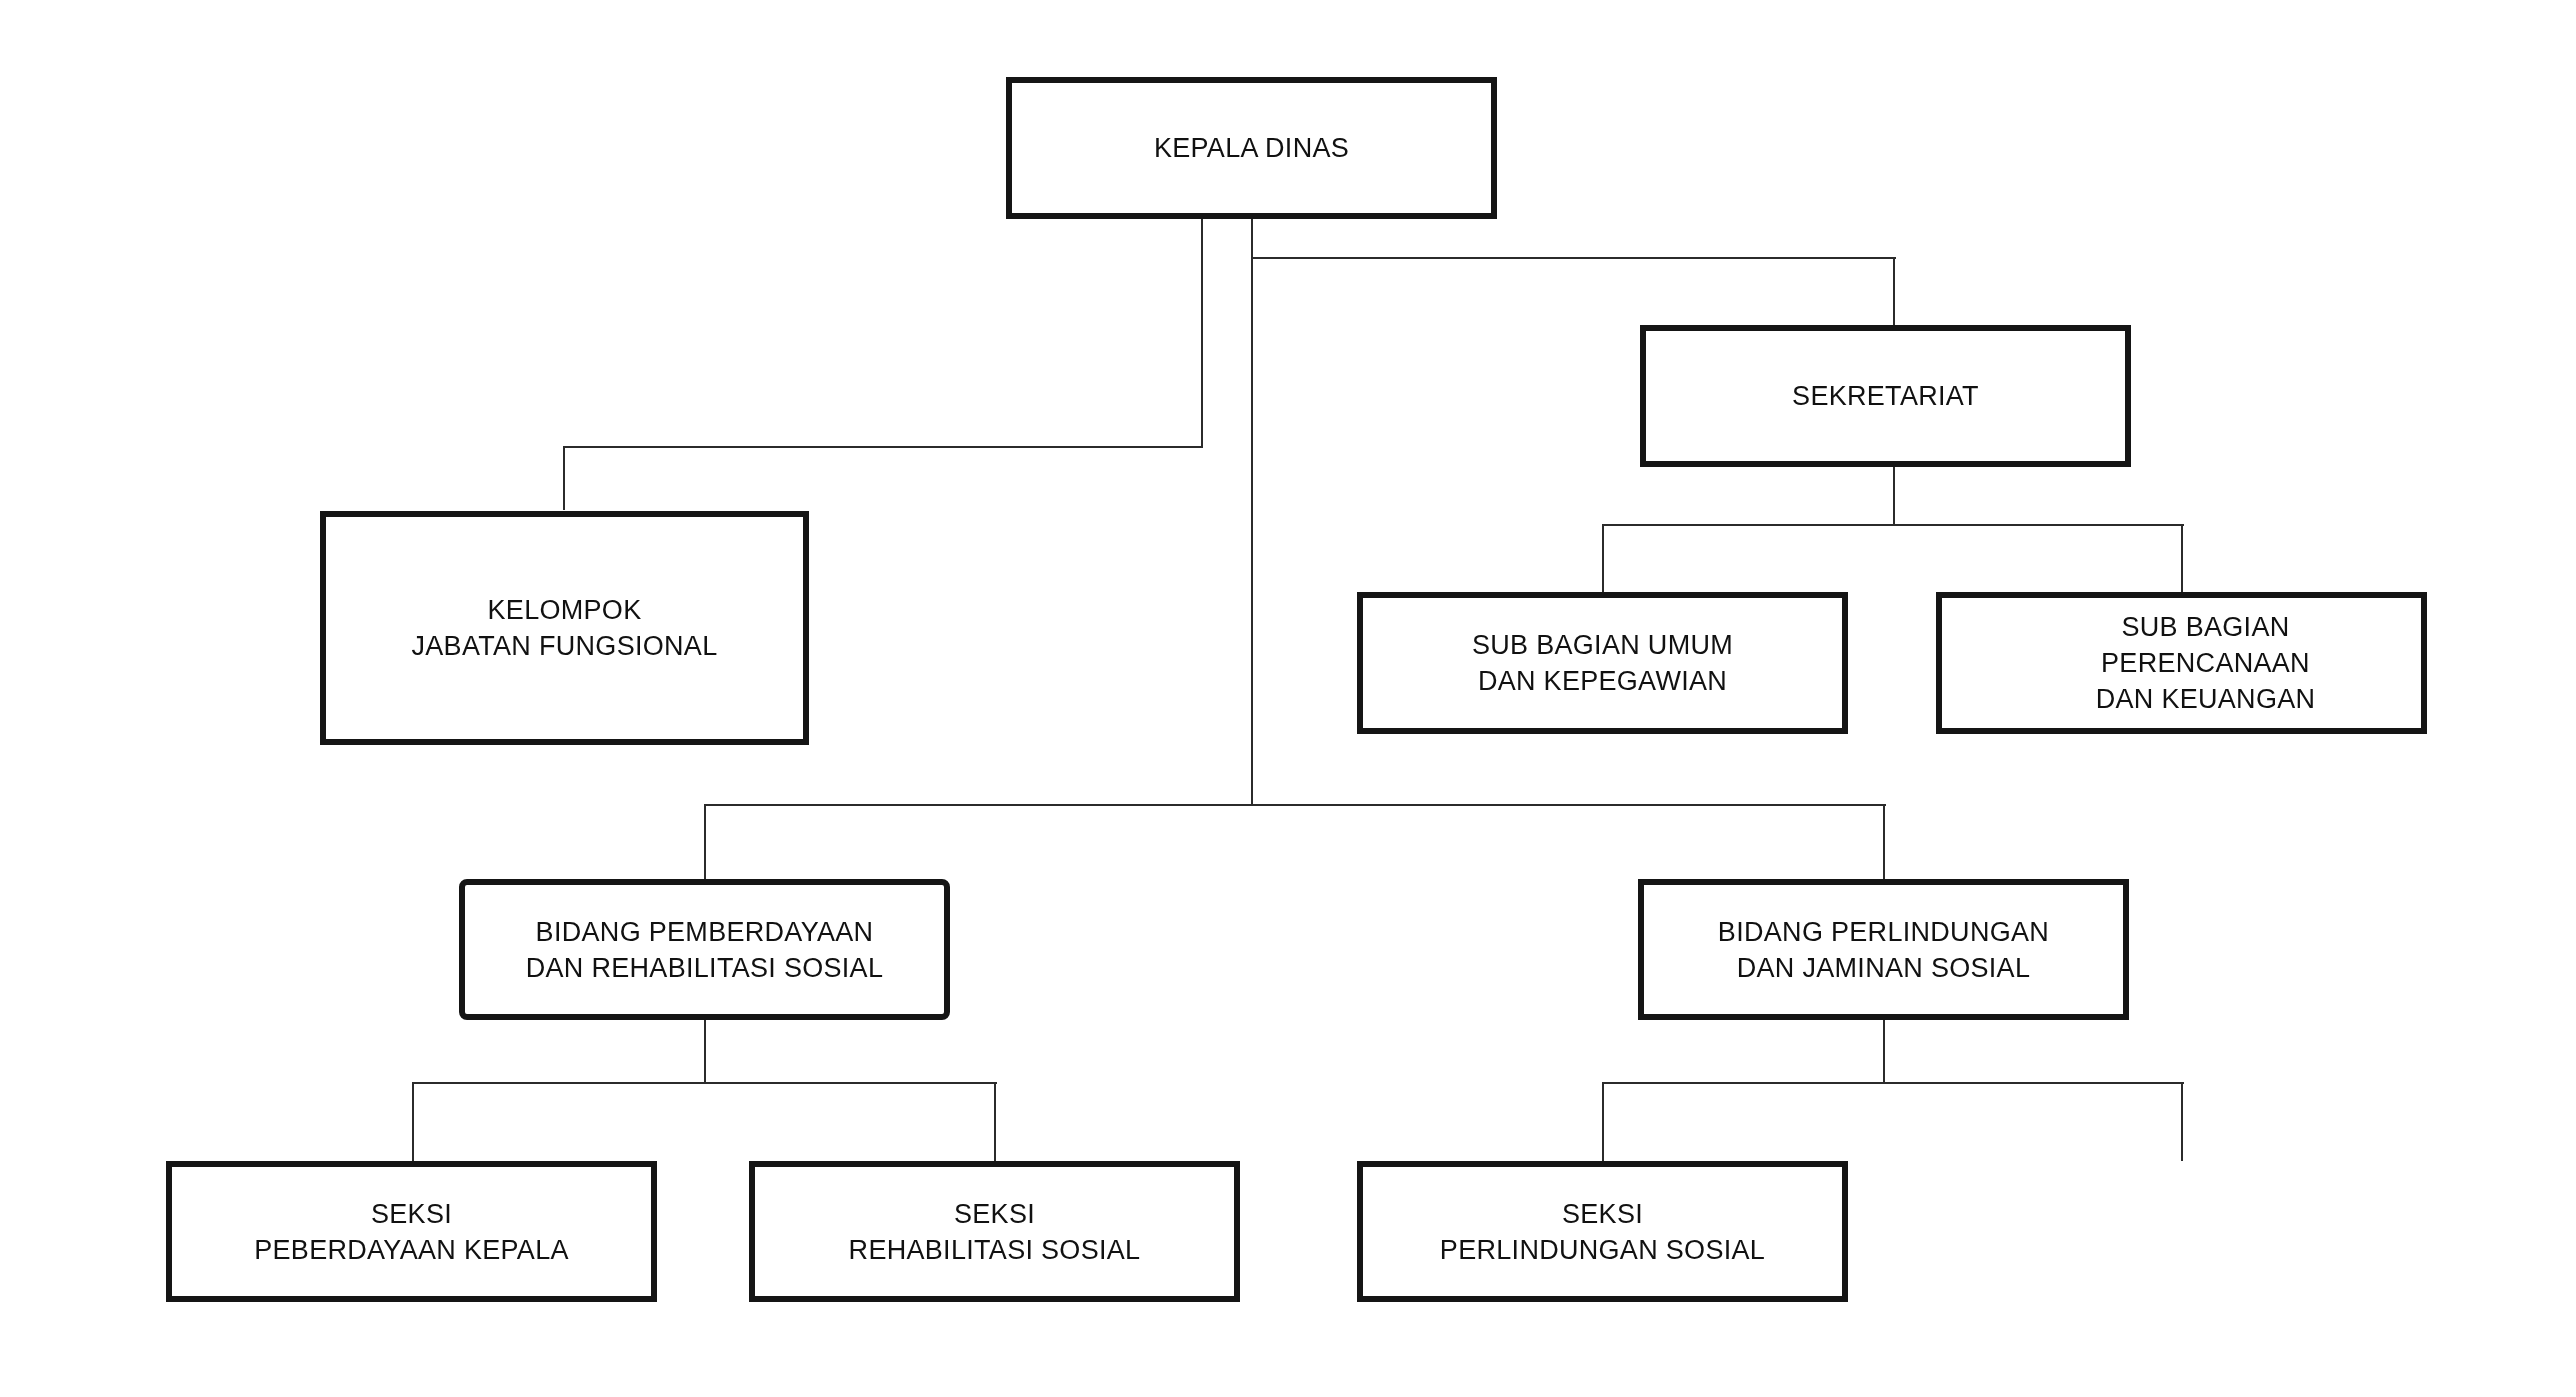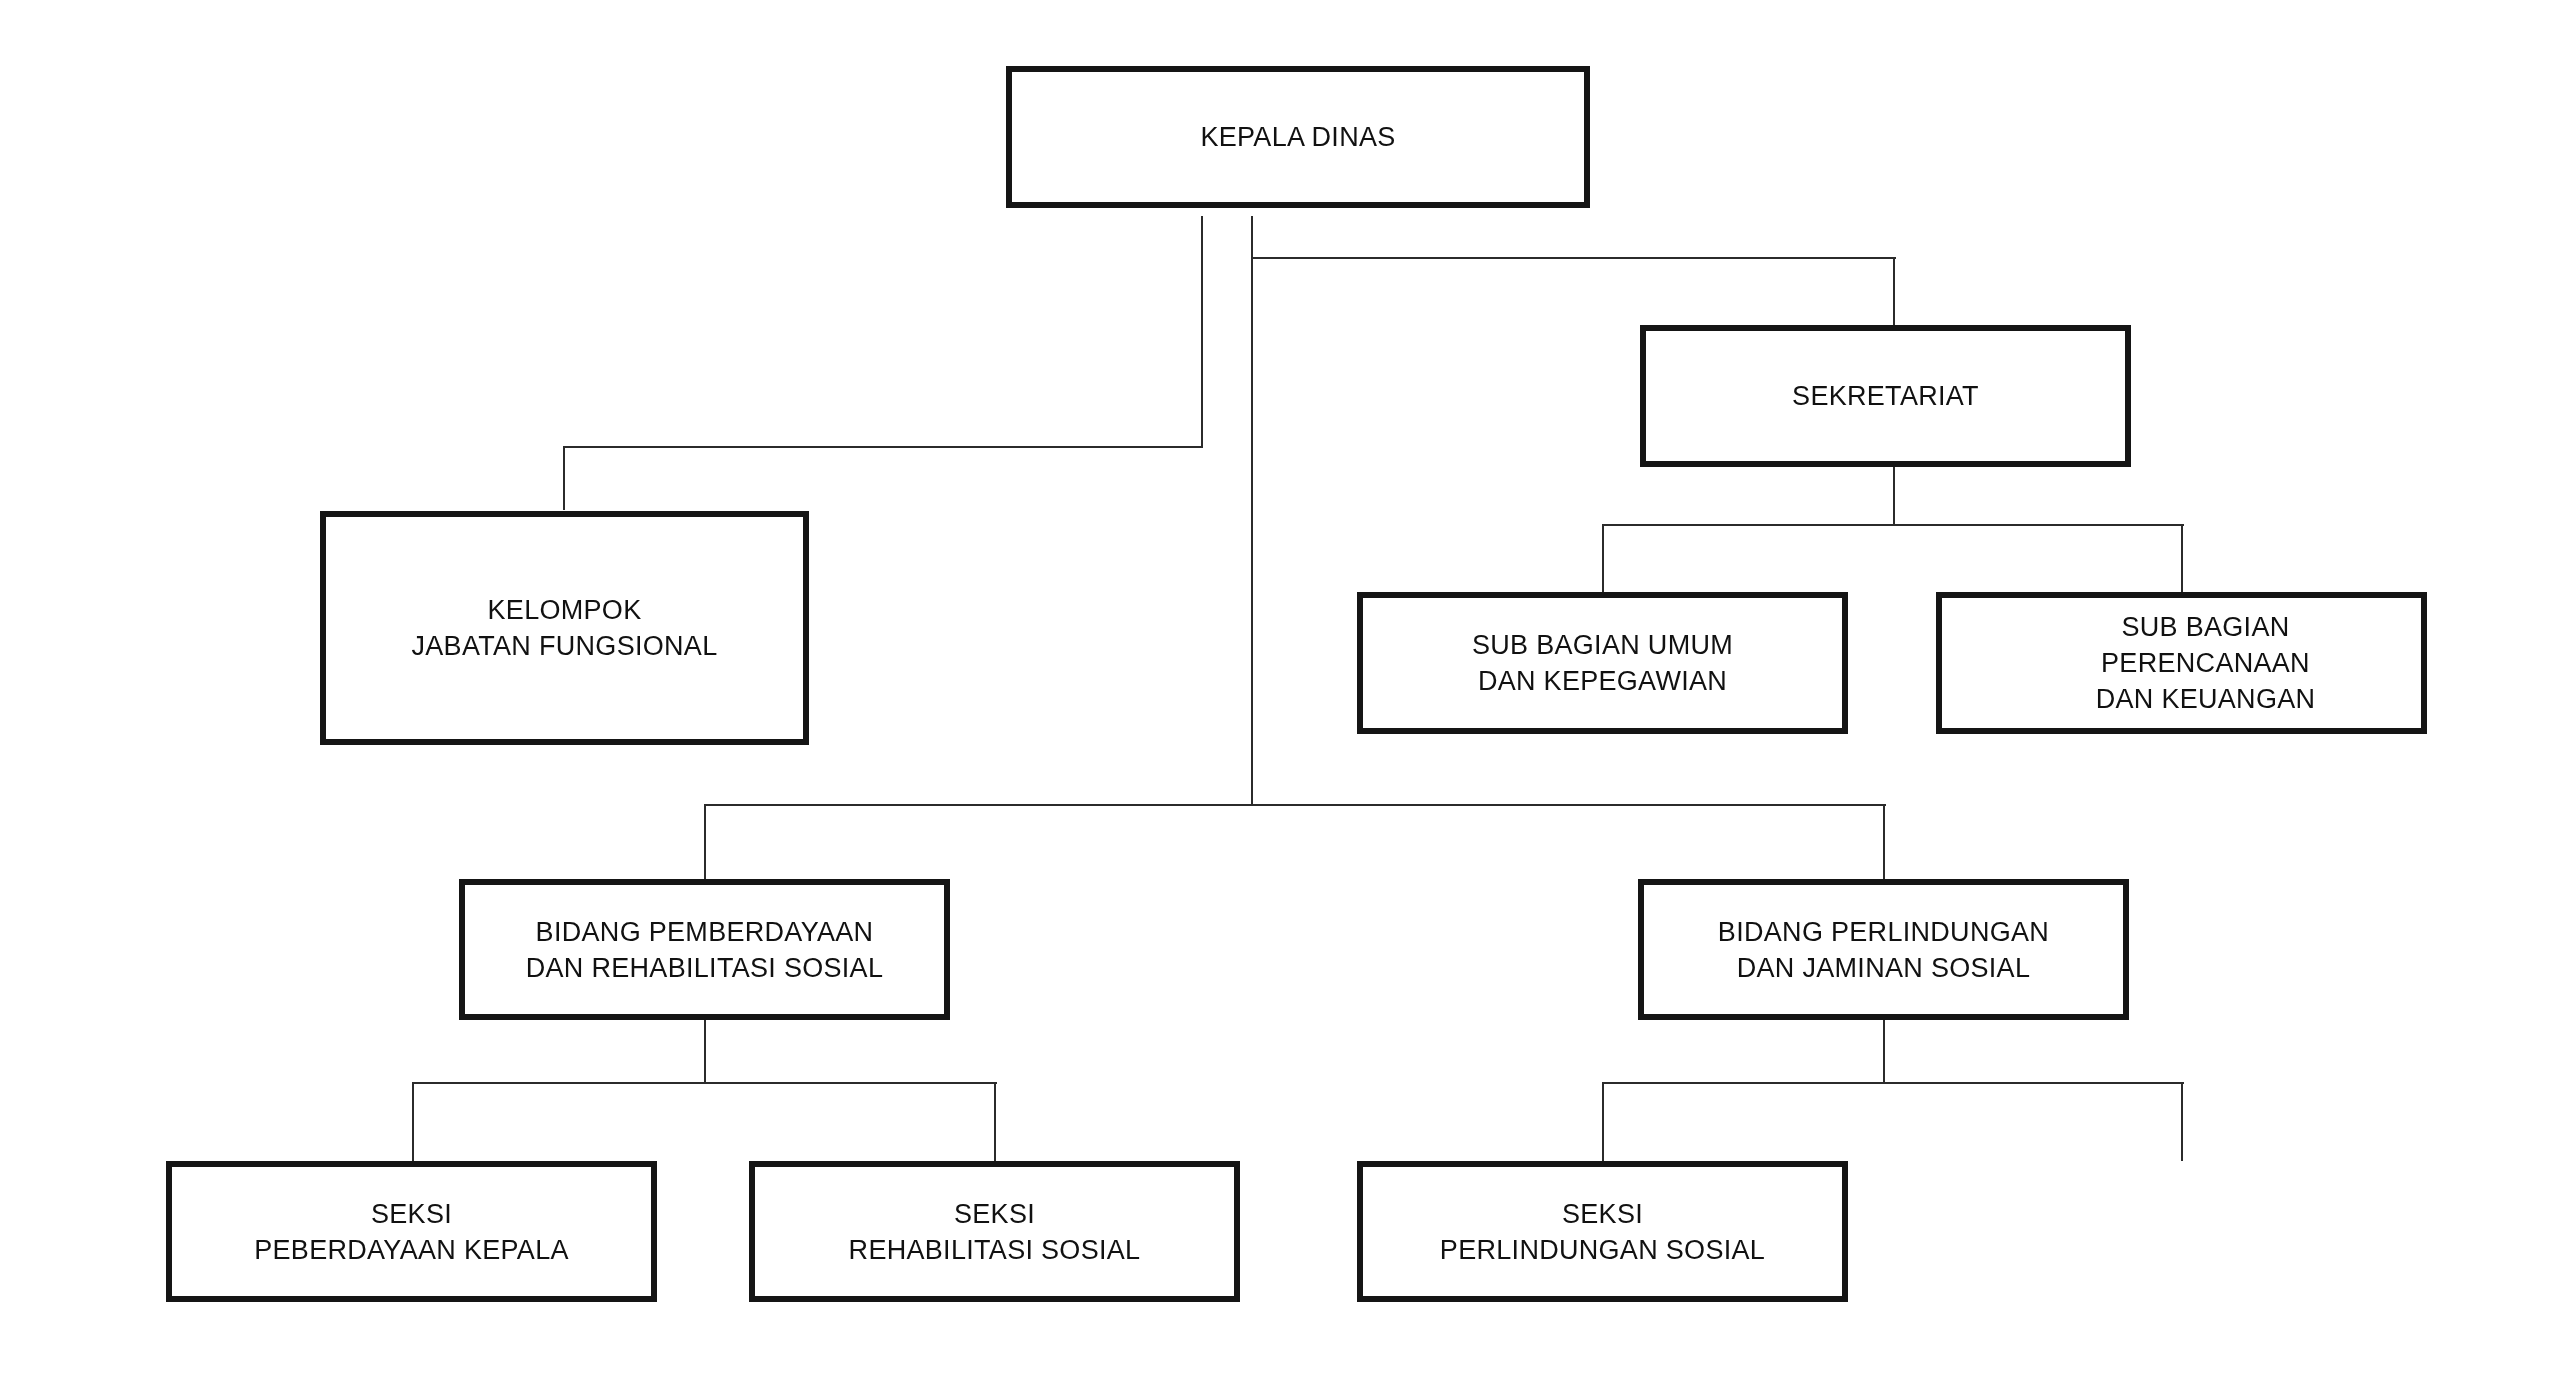--- a/index.html
+++ b/index.html
@@ -62,21 +62,21 @@
   <div class="conn" style="left:704px; top:1020px; width:2px; height:62px;"></div>
   <div class="conn" style="left:412px; top:1082px; width:585px; height:2px;"></div>
   <div class="conn" style="left:412px; top:1082px; width:2px; height:79px;"></div>
   <div class="conn" style="left:994px; top:1082px; width:2px; height:79px;"></div>
 
   <div class="conn" style="left:1883px; top:1020px; width:2px; height:62px;"></div>
   <div class="conn" style="left:1602px; top:1082px; width:582px; height:2px;"></div>
   <div class="conn" style="left:1602px; top:1082px; width:2px; height:79px;"></div>
   <div class="conn" style="left:2181px; top:1082px; width:2px; height:79px;"></div>
 
-  <div class="node" style="left:1006px; top:66px; width:584px; height:142px;">
+  <div class="node" style="left:1006px; top:77px; width:491px; height:142px;">
     <div>KEPALA DINAS</div>
   </div>
 
   <div class="node" style="left:320px; top:511px; width:489px; height:234px;">
     <div>KELOMPOK</div>
     <div>JABATAN FUNGSIONAL</div>
   </div>
 
   <div class="node" style="left:1640px; top:325px; width:491px; height:142px;">
     <div>SEKRETARIAT</div>
@@ -86,21 +86,21 @@
     <div>SUB BAGIAN UMUM</div>
     <div>DAN KEPEGAWIAN</div>
   </div>
 
   <div class="node" style="left:1936px; top:592px; width:491px; height:142px;padding-left:48px;">
     <div>SUB BAGIAN</div>
     <div>PERENCANAAN</div>
     <div>DAN KEUANGAN</div>
   </div>
 
-  <div class="node" style="left:459px; top:879px; width:491px; height:141px;">
+  <div class="node" style="left:459px; top:879px; width:491px; height:141px;border-radius:8px;">
     <div>BIDANG PEMBERDAYAAN</div>
     <div>DAN REHABILITASI SOSIAL</div>
   </div>
 
   <div class="node" style="left:1638px; top:879px; width:491px; height:141px;justify-content:center;">
     <div>BIDANG PERLINDUNGAN</div>
     <div>DAN JAMINAN SOSIAL</div>
   </div>
 
   <div class="node" style="left:166px; top:1161px; width:491px; height:141px;">

